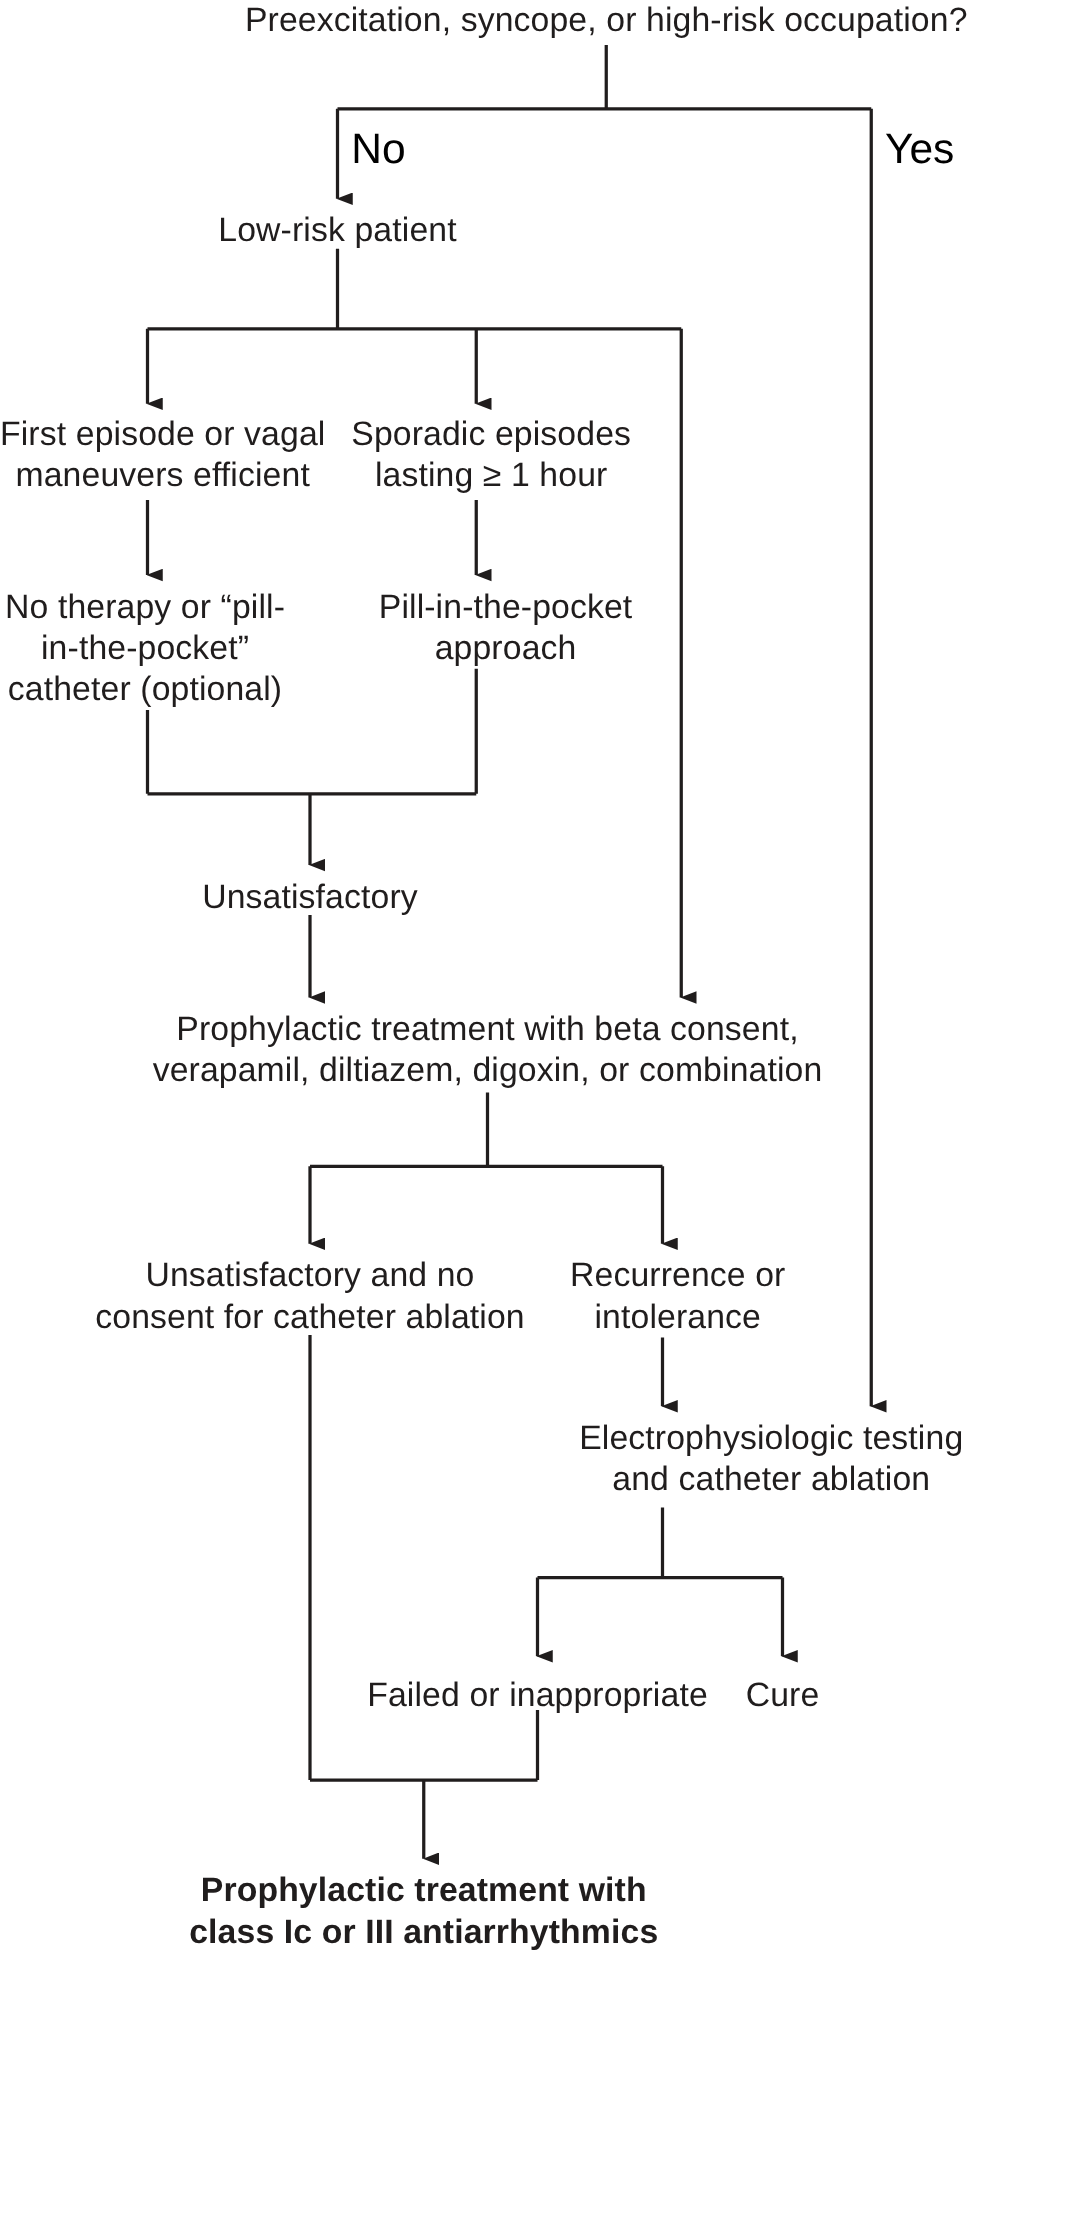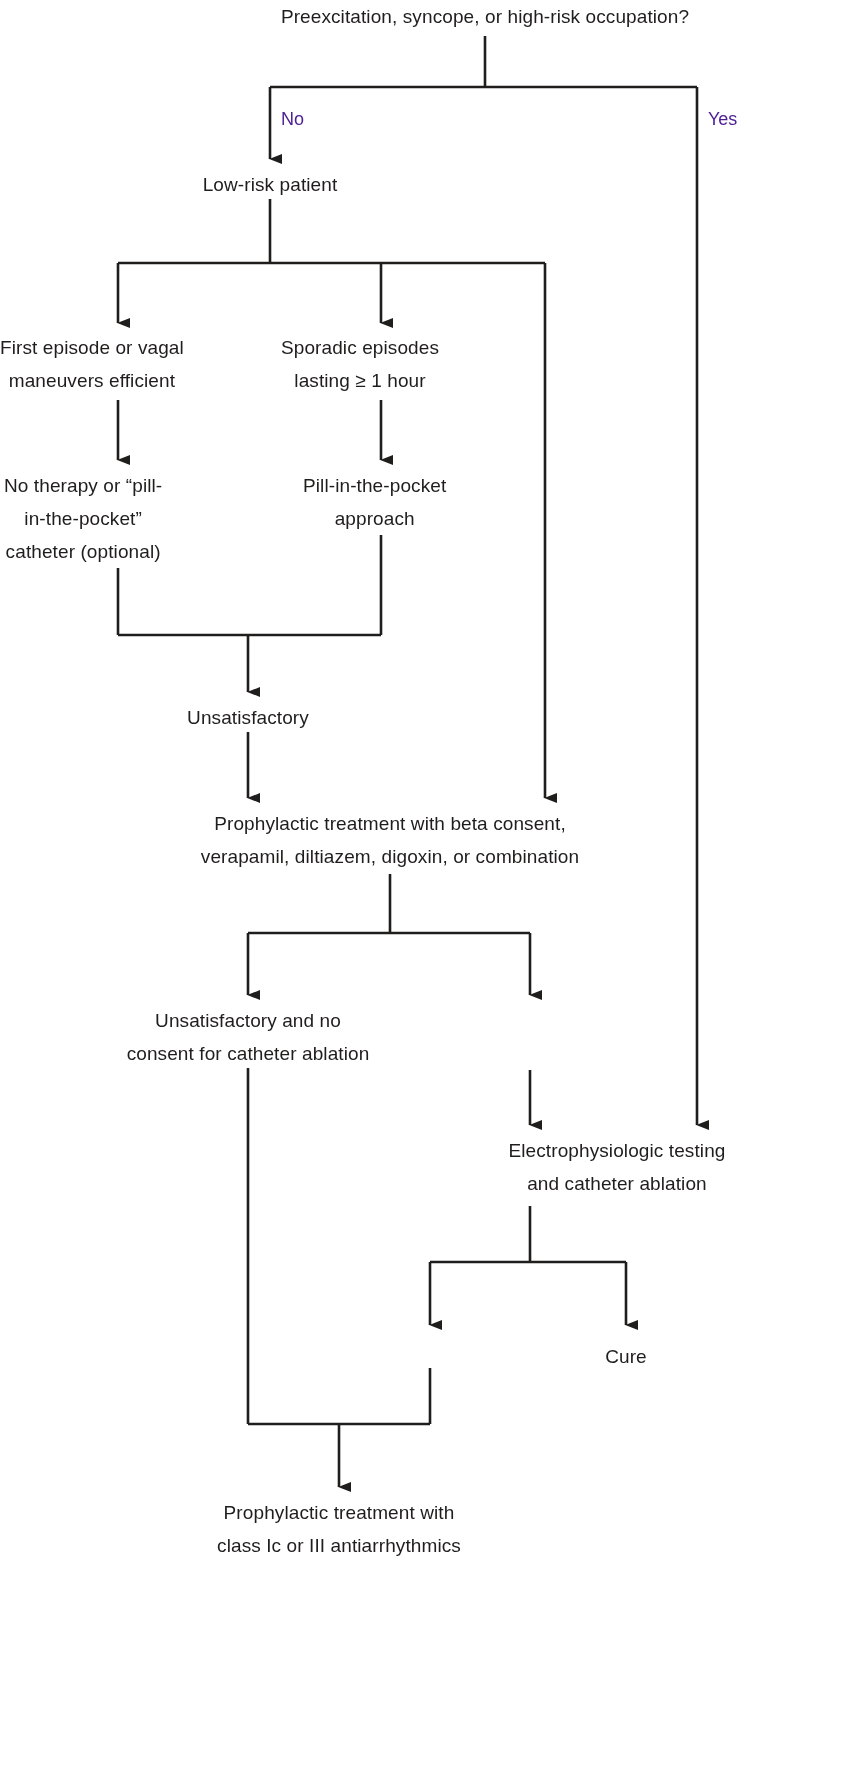--- a/index.html
+++ b/index.html
@@ -20,31 +20,31 @@
   #flow-svg {
     position: absolute;
     left: 0;
     top: 0;
     width: 862px;
     height: 1775px;
   }
   .node {
     position: absolute;
     color: #201d1d;
-    font-size: 19px;
+    font-size: 27px;
     line-height: 33px;
     letter-spacing: 0.1px;
     white-space: pre;
   }
   .node.center  { text-align: center; transform: translateX(-50%); }
   .node.left    { text-align: center; }
   .edge-label {
     position: absolute;
-    color: #4c1d95;
-    font-size: 18px;
+    color: #000000;
+    font-size: 34px;
     line-height: 30px;
     white-space: pre;
   }
 </style>
 </head>
 <body>
 
 <div id="flow-root">
 
   <svg id="flow-svg" viewBox="0 0 862 1775">
@@ -125,23 +125,26 @@
 approach</div>
 
   <div class="node center" style="left:248px; top:701px;">Unsatisfactory</div>
 
   <div class="node center" style="left:390px; top:807px;">Prophylactic treatment with beta consent,
 verapamil, diltiazem, digoxin, or combination</div>
 
   <div class="node center" style="left:248px; top:1004px;">Unsatisfactory and no
 consent for catheter ablation</div>
 
+  <div class="node left" style="left:456px; top:1004px;">Recurrence or
+intolerance</div>
 
   <div class="node center" style="left:617px; top:1134px;">Electrophysiologic testing
 and catheter ablation</div>
 
+  <div class="node center" style="left:430px; top:1340px;">Failed or inappropriate</div>
 
   <div class="node center" style="left:626px; top:1340px;">Cure</div>
 
-  <div class="node center" style="left:339px; top:1496px;">Prophylactic treatment with
+  <div class="node center" style="left:339px; top:1496px;font-weight:bold;">Prophylactic treatment with
 class Ic or III antiarrhythmics</div>
 
 </div>
 
 </body></html>

